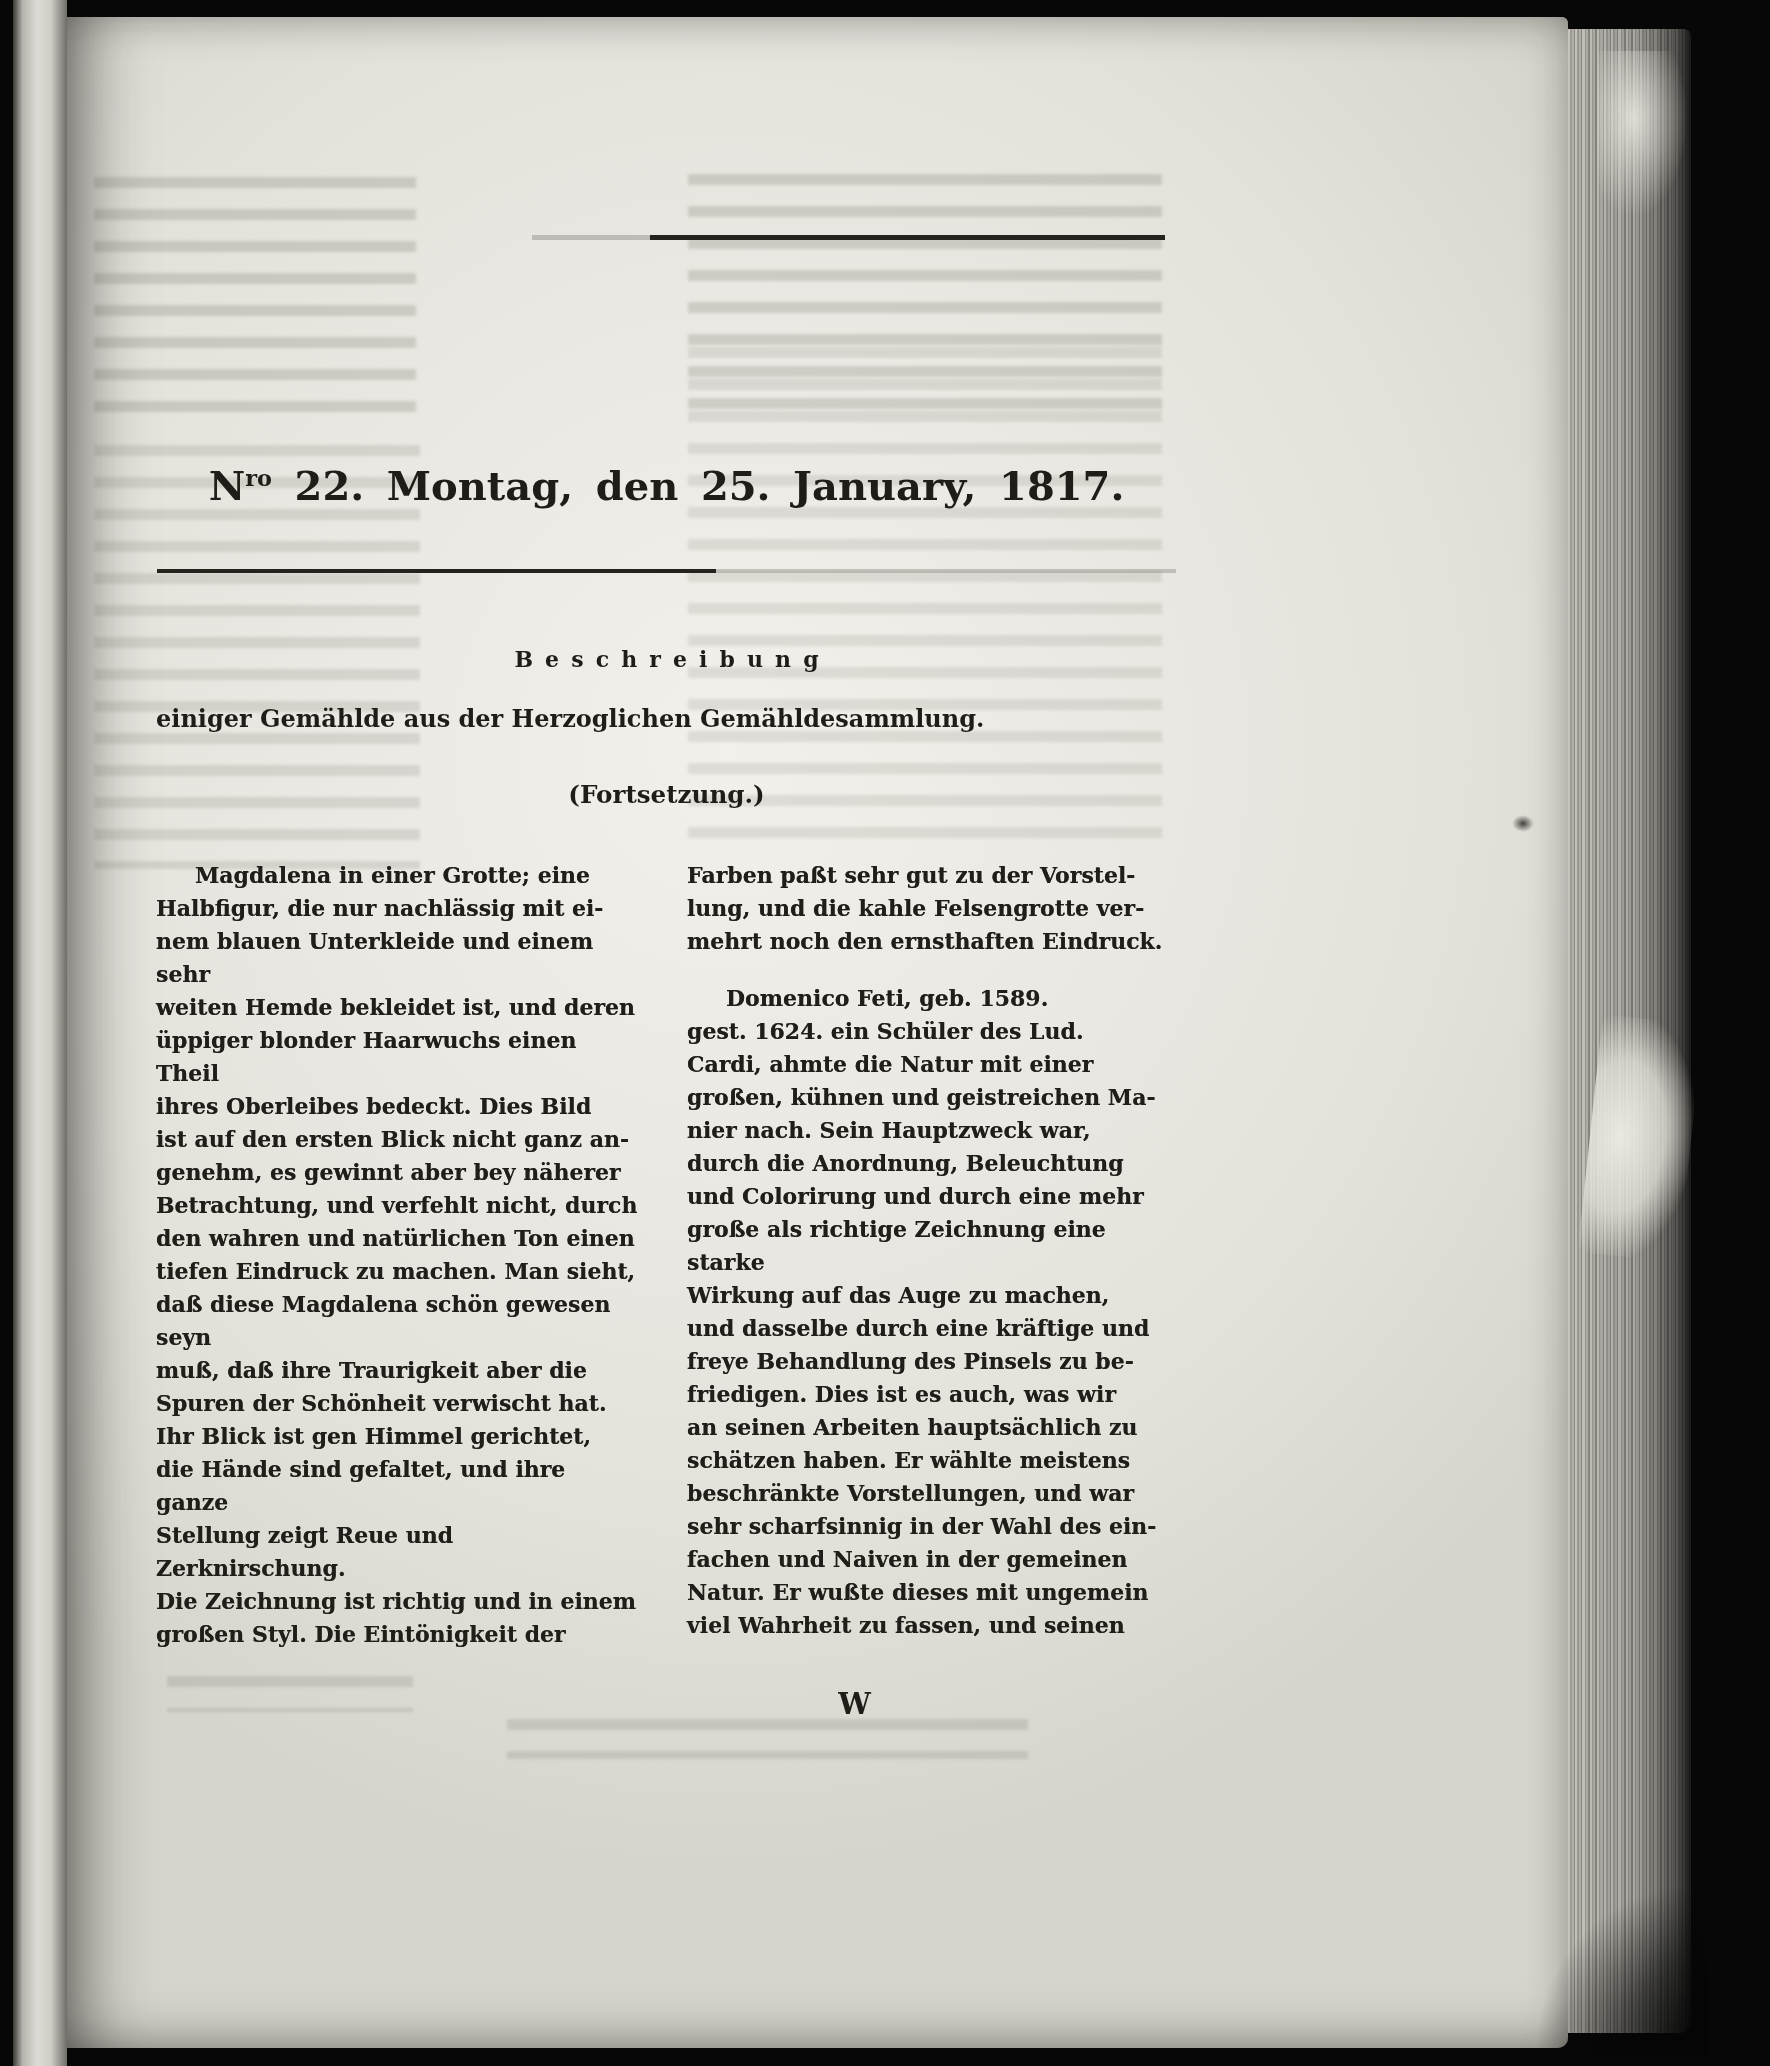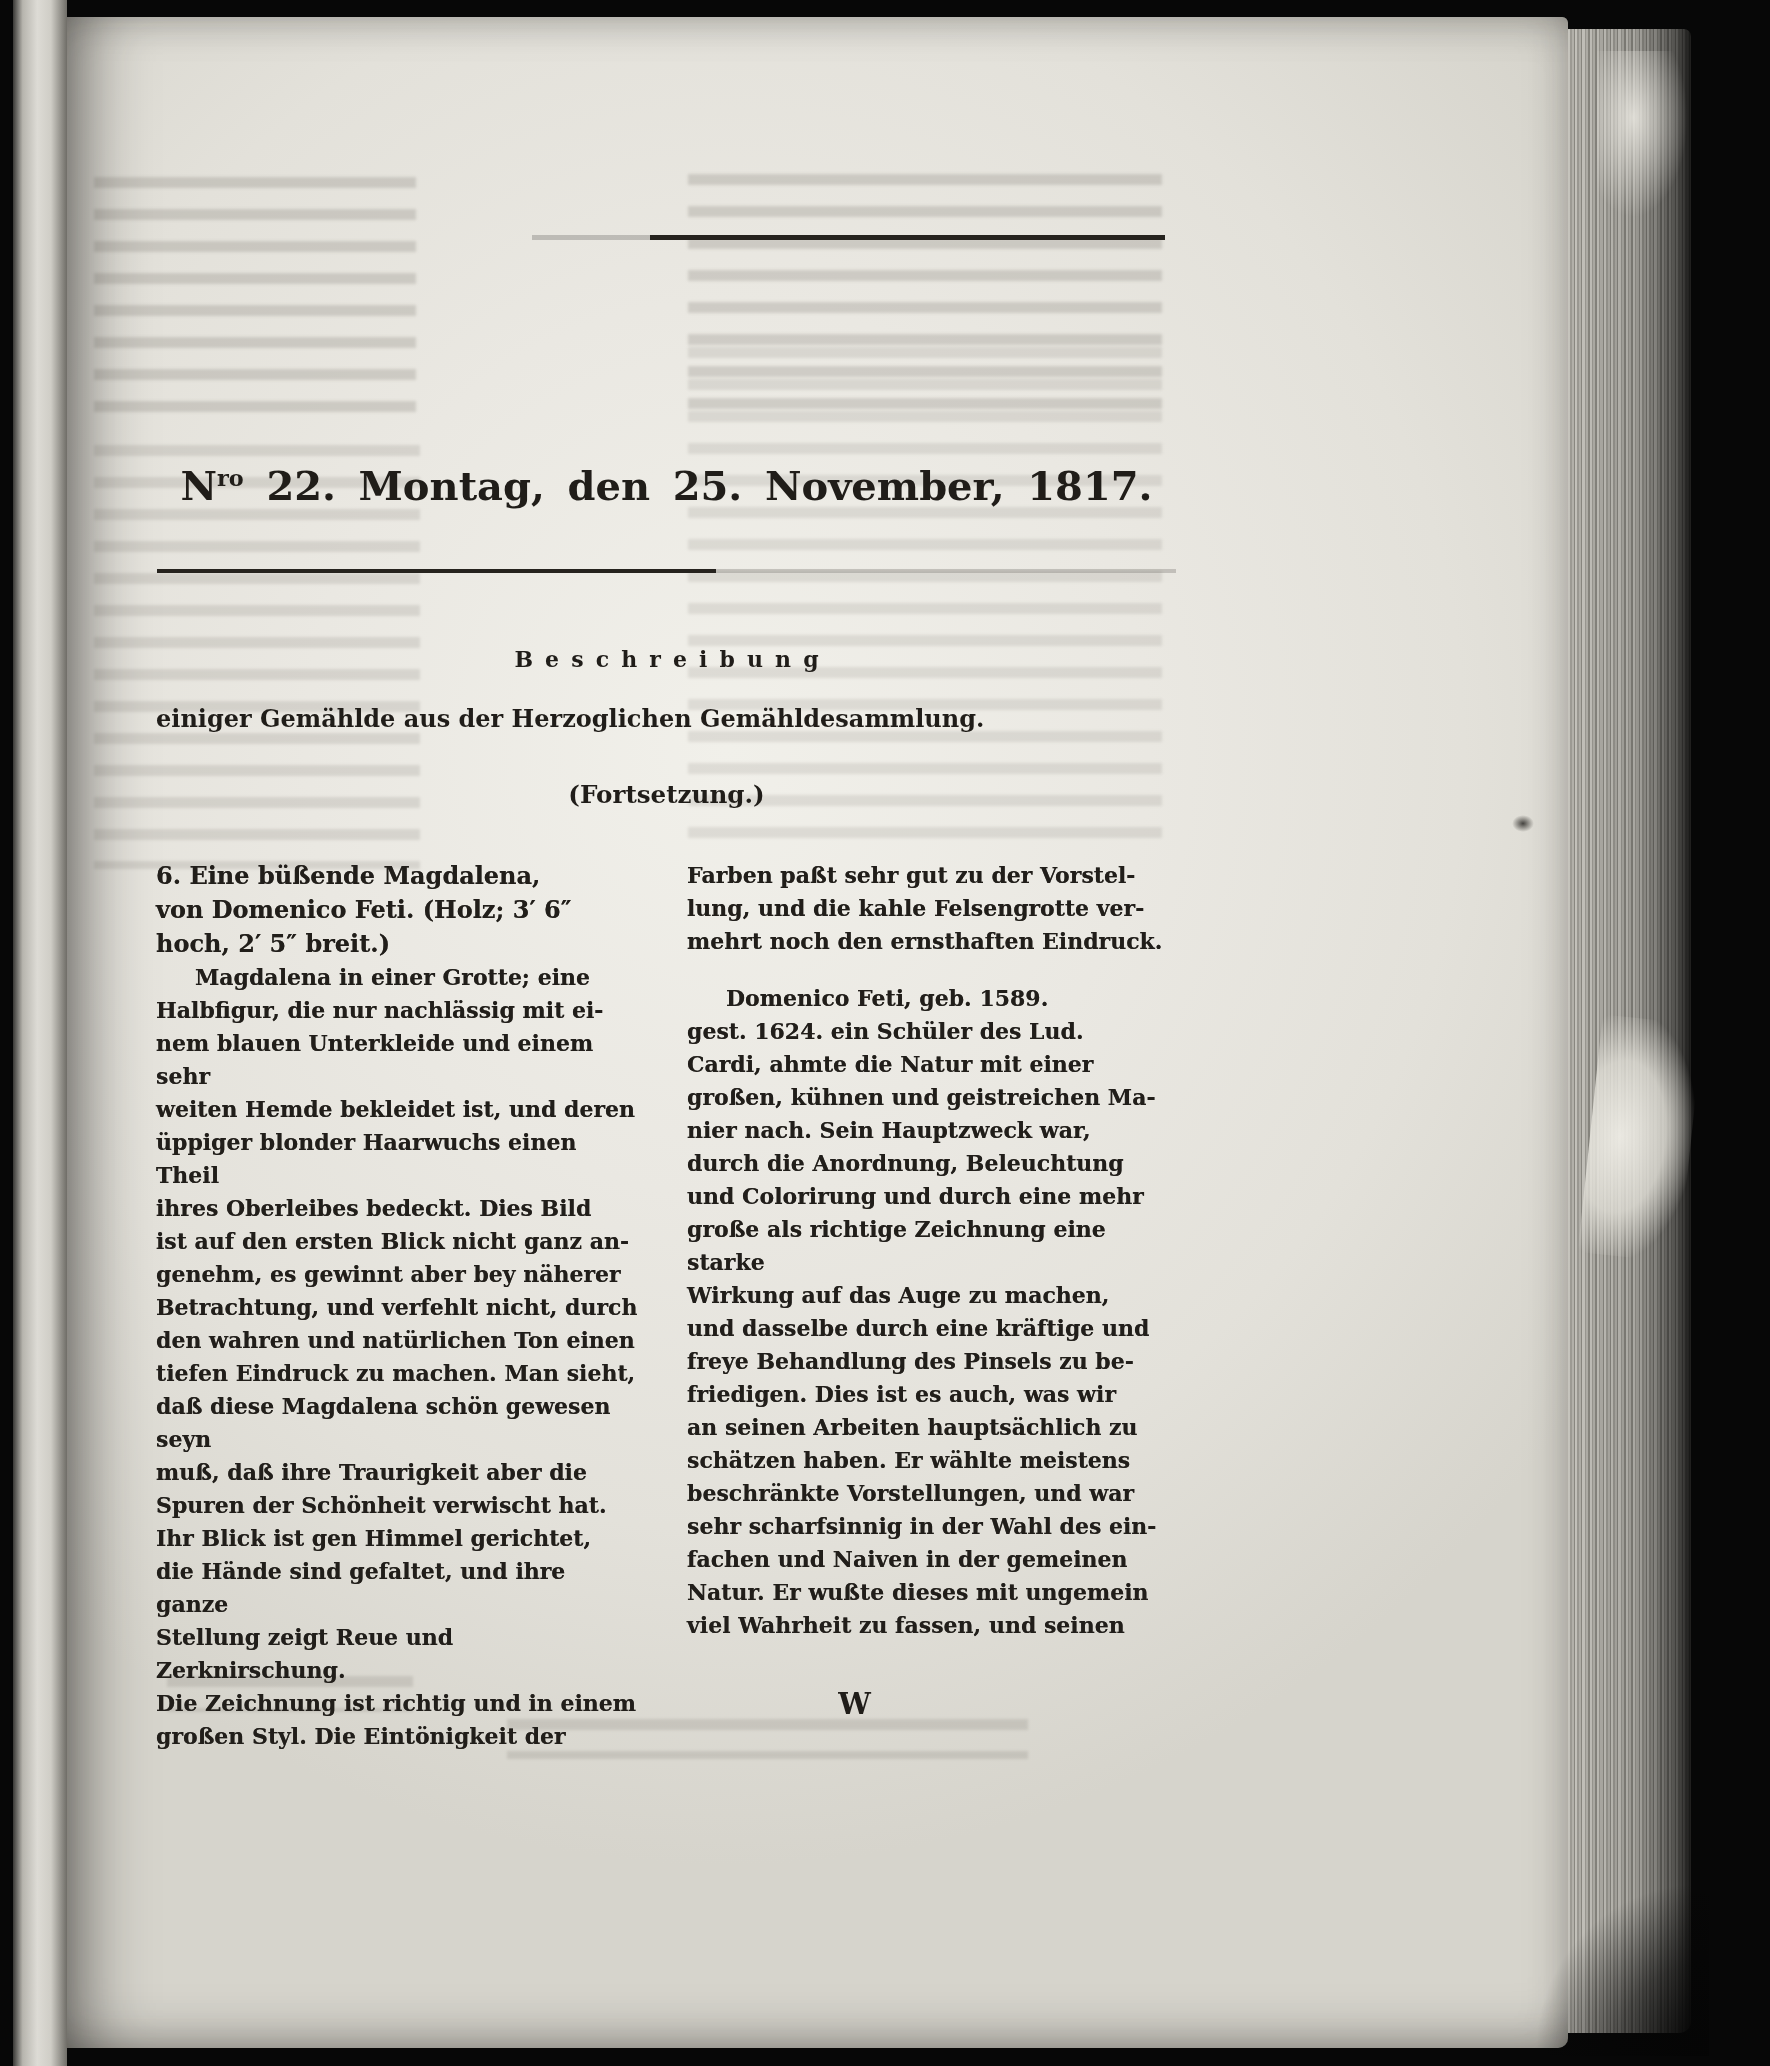--- a/index.html
+++ b/index.html
@@ -92,32 +92,31 @@
   <div class="bleed" id="bleed3"></div>
   <div class="bleed" id="bleed4"></div>
   <div class="bleed" id="bleed5"></div>
   <div class="bleed" id="bleed6"></div>
 
   <div class="content">
 
     <div class="rule" id="masthead-rule-faint"></div>
     <div class="rule" id="masthead-rule"></div>
 
-    <div class="abs issue"><span>N</span><sup>ro</sup><span> 22.  Montag, den 25. November, 1817.</span></div>
+    <div class="abs issue"><span>N</span><sup>ro</sup><span> 22.  Montag, den 25. January, 1817.</span></div>
 
     <div class="rule" id="issue-rule"></div>
     <div class="rule" id="issue-rule-faint"></div>
 
     <div class="abs heading">Beschreibung</div>
     <div class="abs subheading">einiger Gemählde aus der Herzoglichen Gemähldesammlung.</div>
     <div class="abs continuation">(Fortsetzung.)</div>
 
     <div class="columns">
       <div class="col left">
-        <p class="item-heading">6. Eine büßende Magdalena,<br>von Domenico Feti. (Holz; 3′ 6″<br>hoch, 2′ 5″ breit.)</p>
         <p class="indent">Magdalena in einer Grotte; eine<br>Halbfigur, die nur nachlässig mit ei-<br>nem blauen Unterkleide und einem sehr<br>weiten Hemde bekleidet ist, und deren<br>üppiger blonder Haarwuchs einen Theil<br>ihres Oberleibes bedeckt. Dies Bild<br>ist auf den ersten Blick nicht ganz an-<br>genehm, es gewinnt aber bey näherer<br>Betrachtung, und verfehlt nicht, durch<br>den wahren und natürlichen Ton einen<br>tiefen Eindruck zu machen. Man sieht,<br>daß diese Magdalena schön gewesen seyn<br>muß, daß ihre Traurigkeit aber die<br>Spuren der Schönheit verwischt hat.<br>Ihr Blick ist gen Himmel gerichtet,<br>die Hände sind gefaltet, und ihre ganze<br>Stellung zeigt Reue und Zerknirschung.<br>Die Zeichnung ist richtig und in einem<br>großen Styl. Die Eintönigkeit der</p>
       </div>
       <div class="col right">
         <p class="p1">Farben paßt sehr gut zu der Vorstel-<br>lung, und die kahle Felsengrotte ver-<br>mehrt noch den ernsthaften Eindruck.</p>
         <p class="indent">Domenico Feti, geb. 1589.<br>gest. 1624. ein Schüler des Lud.<br>Cardi, ahmte die Natur mit einer<br>großen, kühnen und geistreichen Ma-<br>nier nach. Sein Hauptzweck war,<br>durch die Anordnung, Beleuchtung<br>und Colorirung und durch eine mehr<br>große als richtige Zeichnung eine starke<br>Wirkung auf das Auge zu machen,<br>und dasselbe durch eine kräftige und<br>freye Behandlung des Pinsels zu be-<br>friedigen. Dies ist es auch, was wir<br>an seinen Arbeiten hauptsächlich zu<br>schätzen haben. Er wählte meistens<br>beschränkte Vorstellungen, und war<br>sehr scharfsinnig in der Wahl des ein-<br>fachen und Naiven in der gemeinen<br>Natur. Er wußte dieses mit ungemein<br>viel Wahrheit zu fassen, und seinen</p>
       </div>
     </div>
 
     <div class="catchword">W</div>
 

